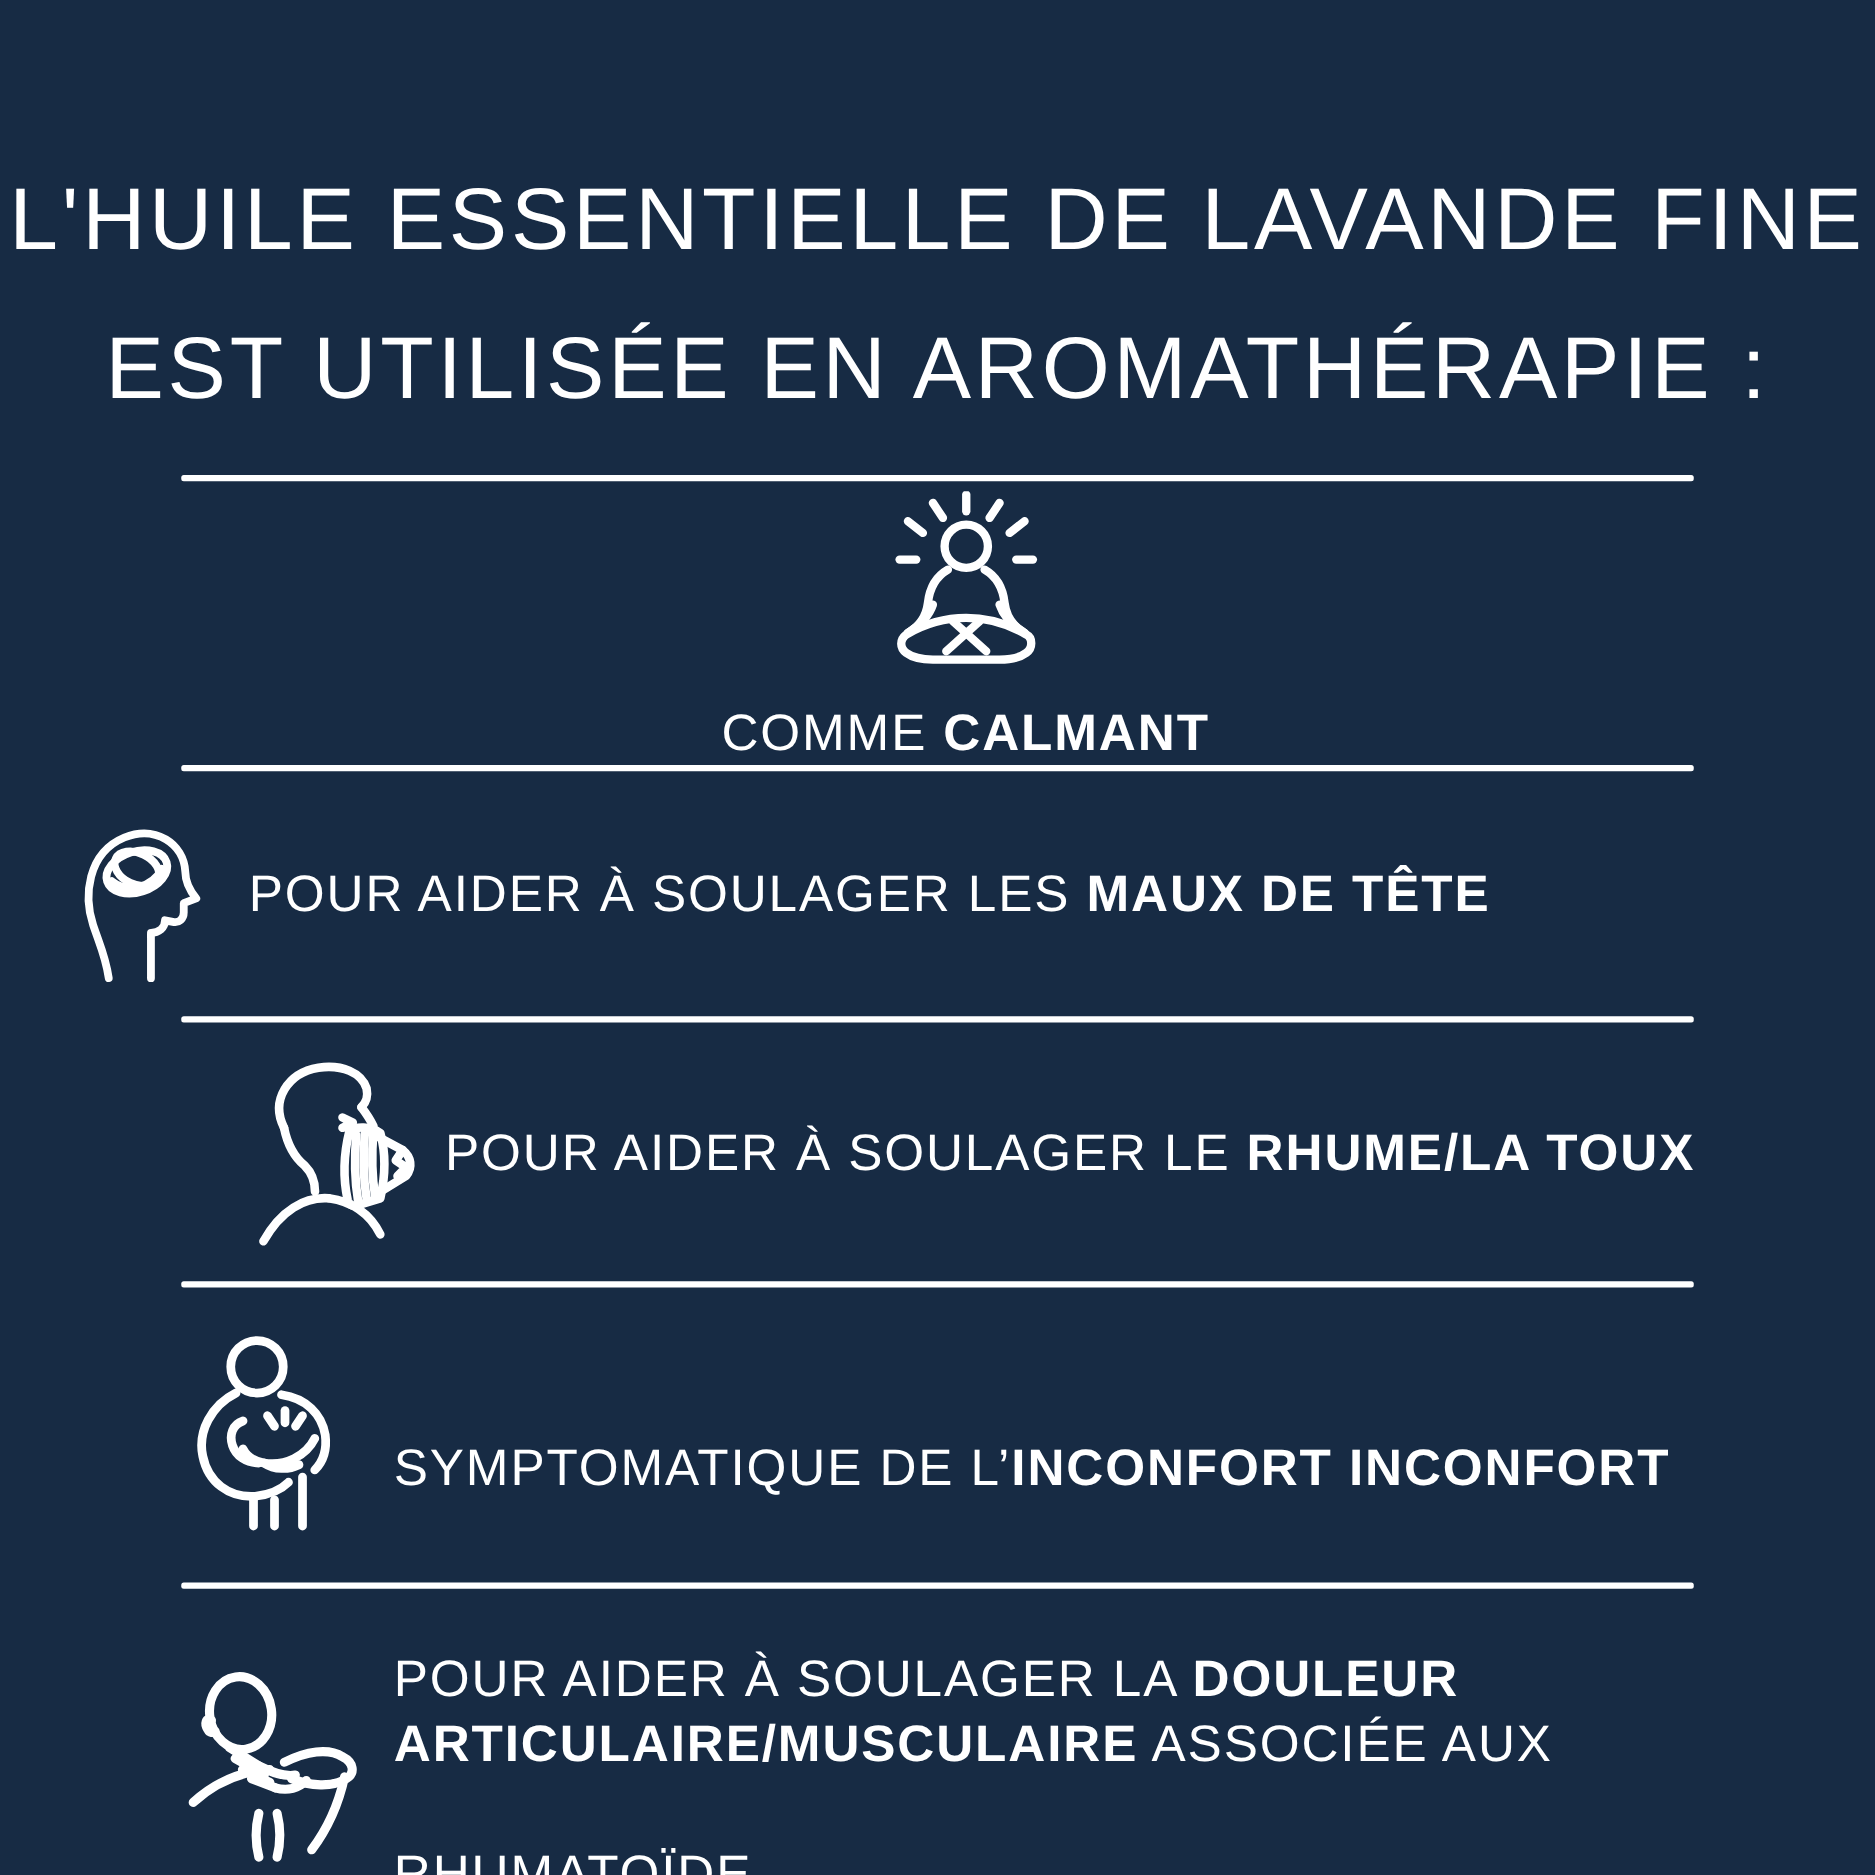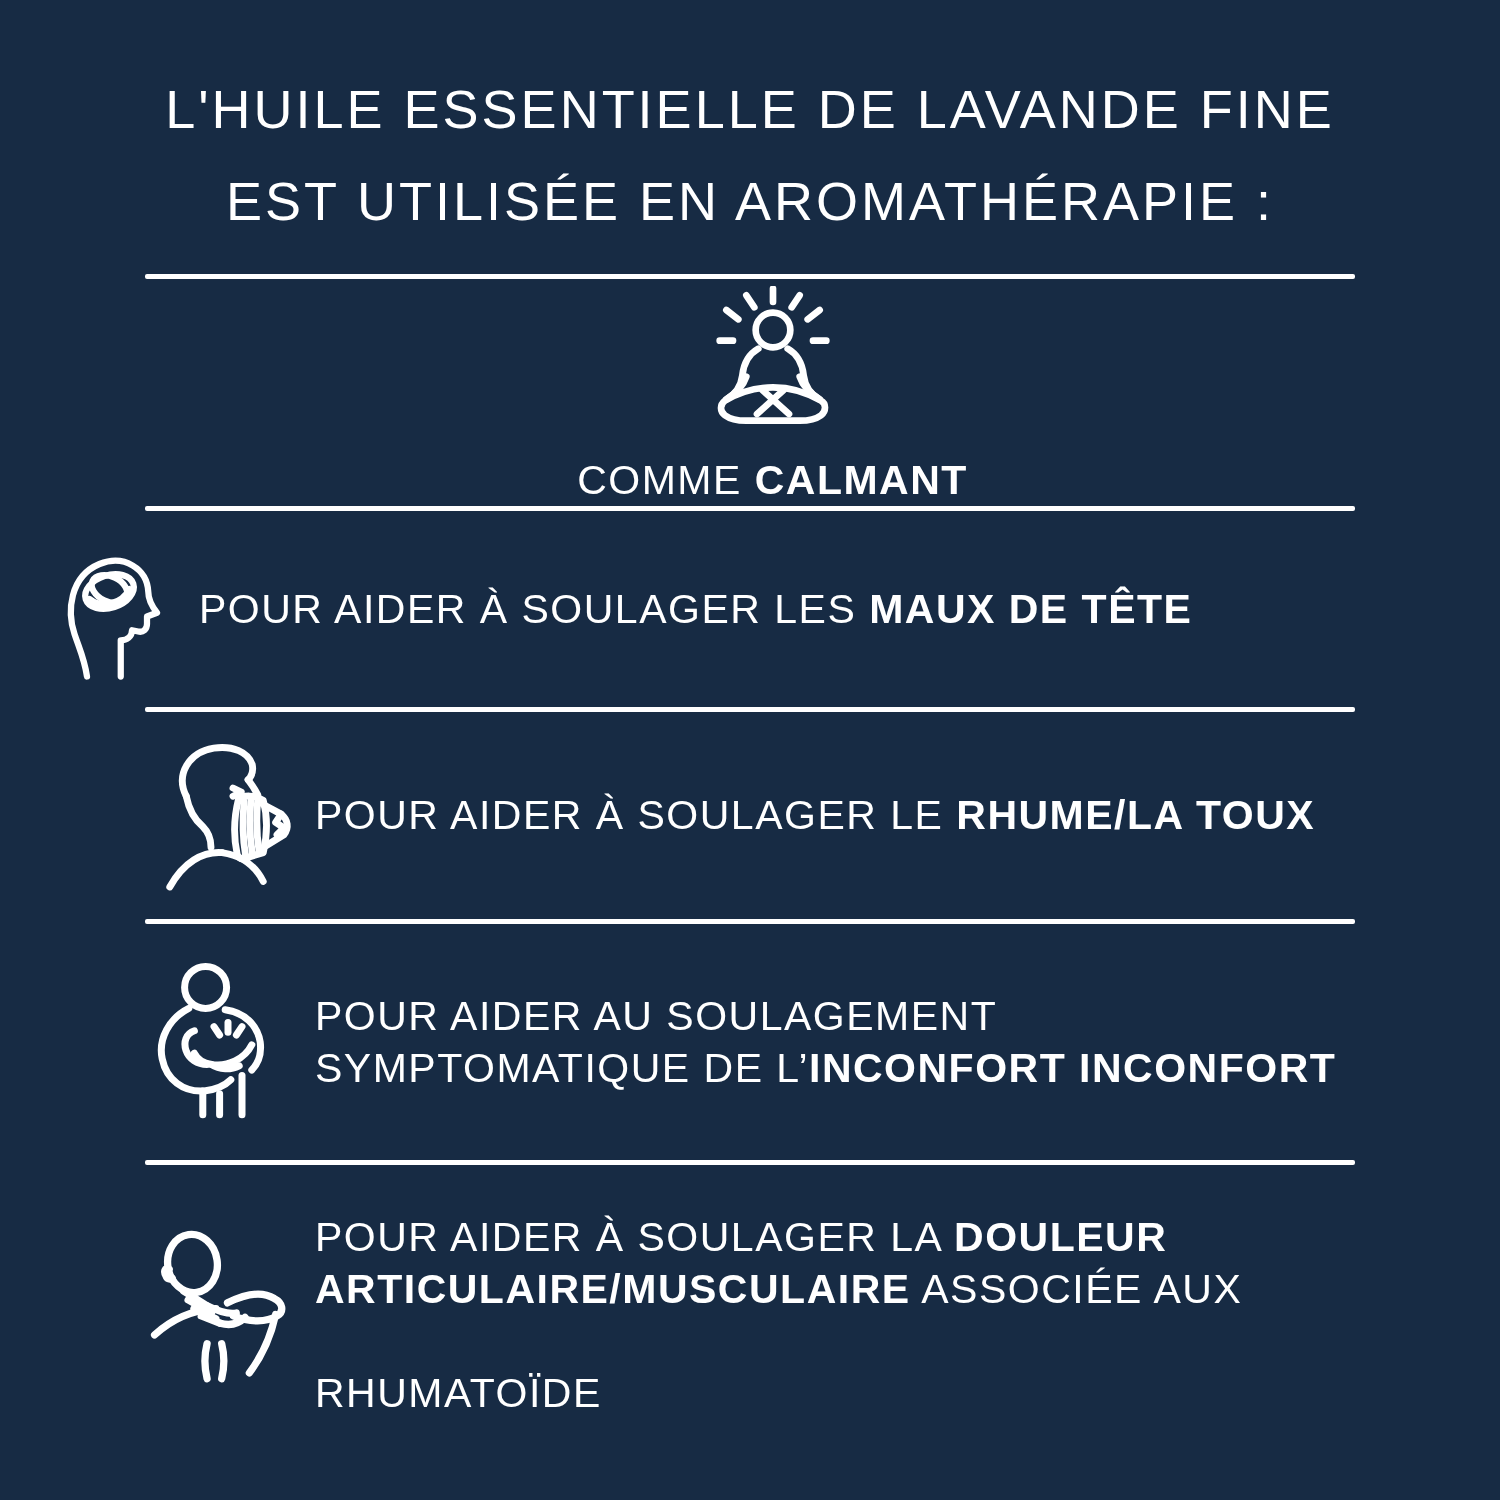--- a/index.html
+++ b/index.html
@@ -6,24 +6,24 @@
   body{font-family:"Liberation Sans", sans-serif; background:#172B44;}
   .page{
     position:relative;
     width:1500px;height:1500px;
     background:#172B44;
     color:#FFFFFF;
     overflow:hidden;
   }
   .title{
     margin:0;
-    padding-top:64px;
+    padding-top:116px;
     padding-bottom:26px;
     text-align:center;
-    font-size:54px;
+    font-size:70px;
     font-weight:400;
     letter-spacing:3px;
     line-height:1.7;
     color:#FFFFFF;
   }
   .divider{
     width:1210px;
     height:5px;
     margin:0 auto;
     background:#FFFFFF;
@@ -31,21 +31,21 @@
   }
   .row{
     display:flex;
     align-items:center;
     box-sizing:border-box;
     padding-left:140px;
     padding-right:95px;
   }
   .row-1{min-height:205px;flex-direction:column;}
   .row-2{min-height:196px;padding-left:24px;}
-  .row-3{min-height:207px;}
+  .row-3{min-height:207px;margin-left:41px;}
   .row-4{min-height:236px;}
   .row-5{min-height:300px;}
   .icon-box{
     width:175px;
     flex:0 0 175px;
     display:flex;
     align-items:center;
     justify-content:center;
   }
   .icon-box svg{display:block;}
@@ -158,21 +158,21 @@
             <path d="M48,76 C54,80 62,80 68,77"></path>
             <line x1="42" y1="95" x2="42" y2="112"></line>
             <line x1="54" y1="97" x2="54" y2="112"></line>
             <line x1="70" y1="84" x2="70" y2="112"></line>
             <path d="M54,55 L50,49"></path>
             <path d="M60,53 L60,46"></path>
             <path d="M66,55 L70,49"></path>
           </g>
         </svg>
       </div>
-      <p class="row-text"><span class="tline"><span>POUR AIDER AU SOULAGEMENT</span></span><br><span class="tline"><span>SYMPTOMATIQUE DE L’</span><span class="bold">INCONFORT INCONFORT</span></span></p>
+      <p class="row-text"><br><span class="tline"><span>SYMPTOMATIQUE DE L’</span><span class="bold">INCONFORT INCONFORT</span></span></p>
     </div>
   </section>
 
   <section>
     <div class="divider" style="background: rgb(255, 255, 255);"></div>
     <div class="row row-5">
       <div class="icon-box">
         <svg width="175" height="175" viewBox="0 0 120 120">
           <g class="stroke">
             <ellipse cx="36" cy="25" rx="17" ry="20" transform="rotate(-8 36 25)"></ellipse>

